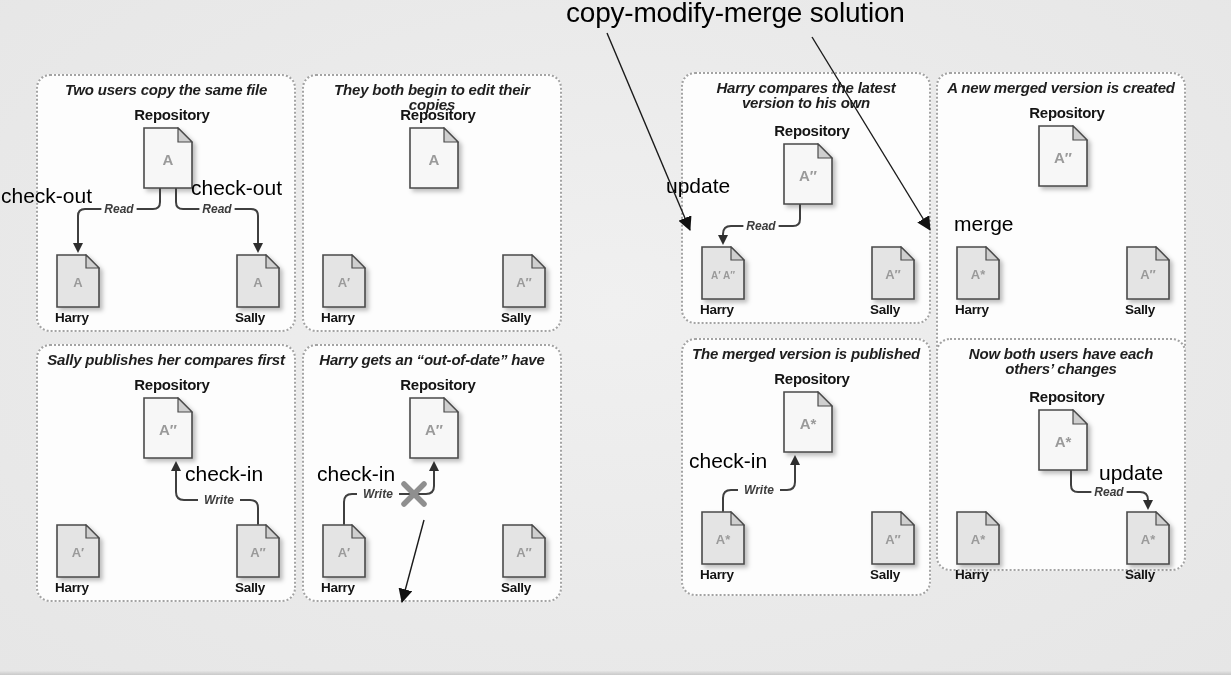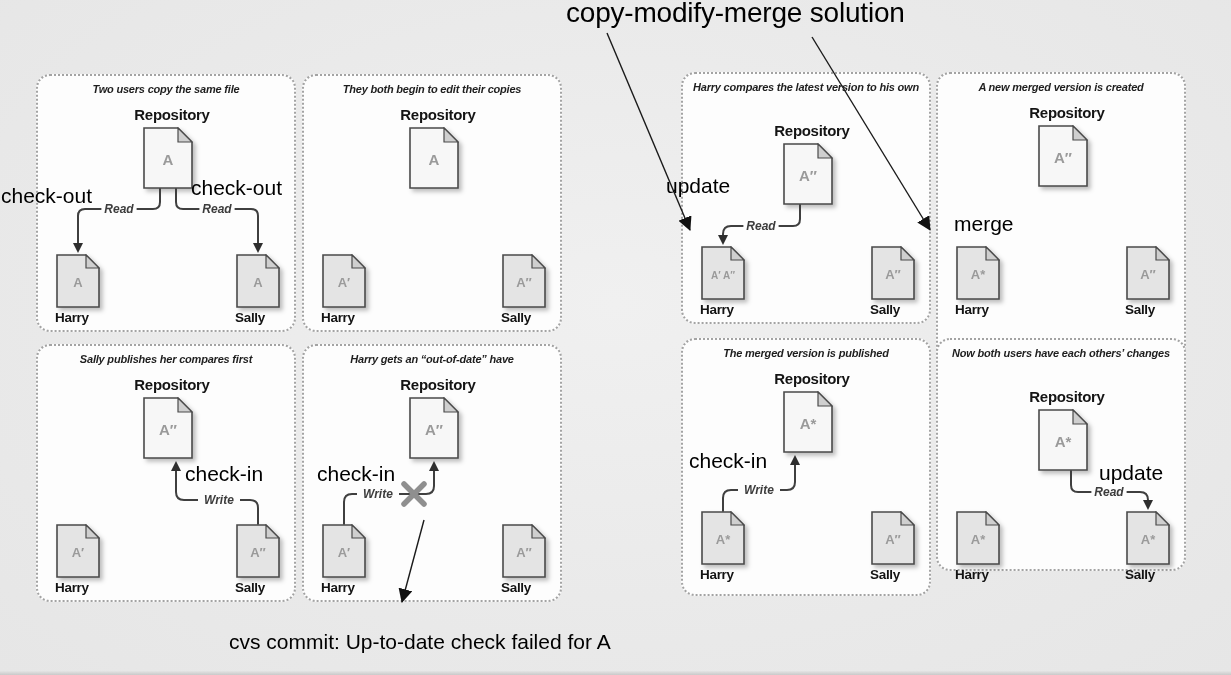--- a/index.html
+++ b/index.html
@@ -16,21 +16,21 @@
     background:#fdfdfd;
     border:2px dotted #a3a3a3;
     border-radius:14px;
     box-sizing:border-box;
     z-index:1;
   }
   .panel-title{
     position:absolute;top:6px;left:8px;right:8px;
     text-align:center;
     font-style:italic;font-weight:bold;
-    font-size:11px;line-height:15px;
+    font-size:15px;line-height:15px;
     color:#1e1e1e;
     letter-spacing:-0.2px;
   }
   .repo-label{
     position:absolute;left:12px;right:0;
     text-align:center;
     font-weight:bold;font-size:15px;
     color:#141414;
     letter-spacing:-0.3px;
   }
@@ -296,21 +296,20 @@
 
   <div class="ann" style="left:1px;top:184px">check-out</div>
   <div class="ann" style="left:191px;top:176px">check-out</div>
   <div class="ann" style="left:185px;top:462px">check-in</div>
   <div class="ann" style="left:317px;top:462px">check-in</div>
   <div class="ann" style="left:666px;top:174px">update</div>
   <div class="ann" style="left:954px;top:212px">merge</div>
   <div class="ann" style="left:689px;top:449px">check-in</div>
   <div class="ann" style="left:1099px;top:461px">update</div>
 
-  <div class="caption">cvs commit: Up-to-date check failed for A</div>
 
   <svg id="overlay" width="1231" height="675" viewBox="0 0 1231 675">
     <defs>
       <marker id="ah" markerUnits="userSpaceOnUse" markerWidth="16" markerHeight="14" refX="13" refY="7" orient="auto">
         <path d="M0 0 L14 7 L0 14 Z" fill="#111"></path>
       </marker>
     </defs>
     <line x1="607" y1="33" x2="690" y2="230" stroke="#1a1a1a" stroke-width="1.4" marker-end="url(#ah)"></line>
     <line x1="812" y1="37" x2="930" y2="230" stroke="#1a1a1a" stroke-width="1.4" marker-end="url(#ah)"></line>
     <line x1="424" y1="520" x2="402" y2="602" stroke="#1a1a1a" stroke-width="1.4" marker-end="url(#ah)"></line>

